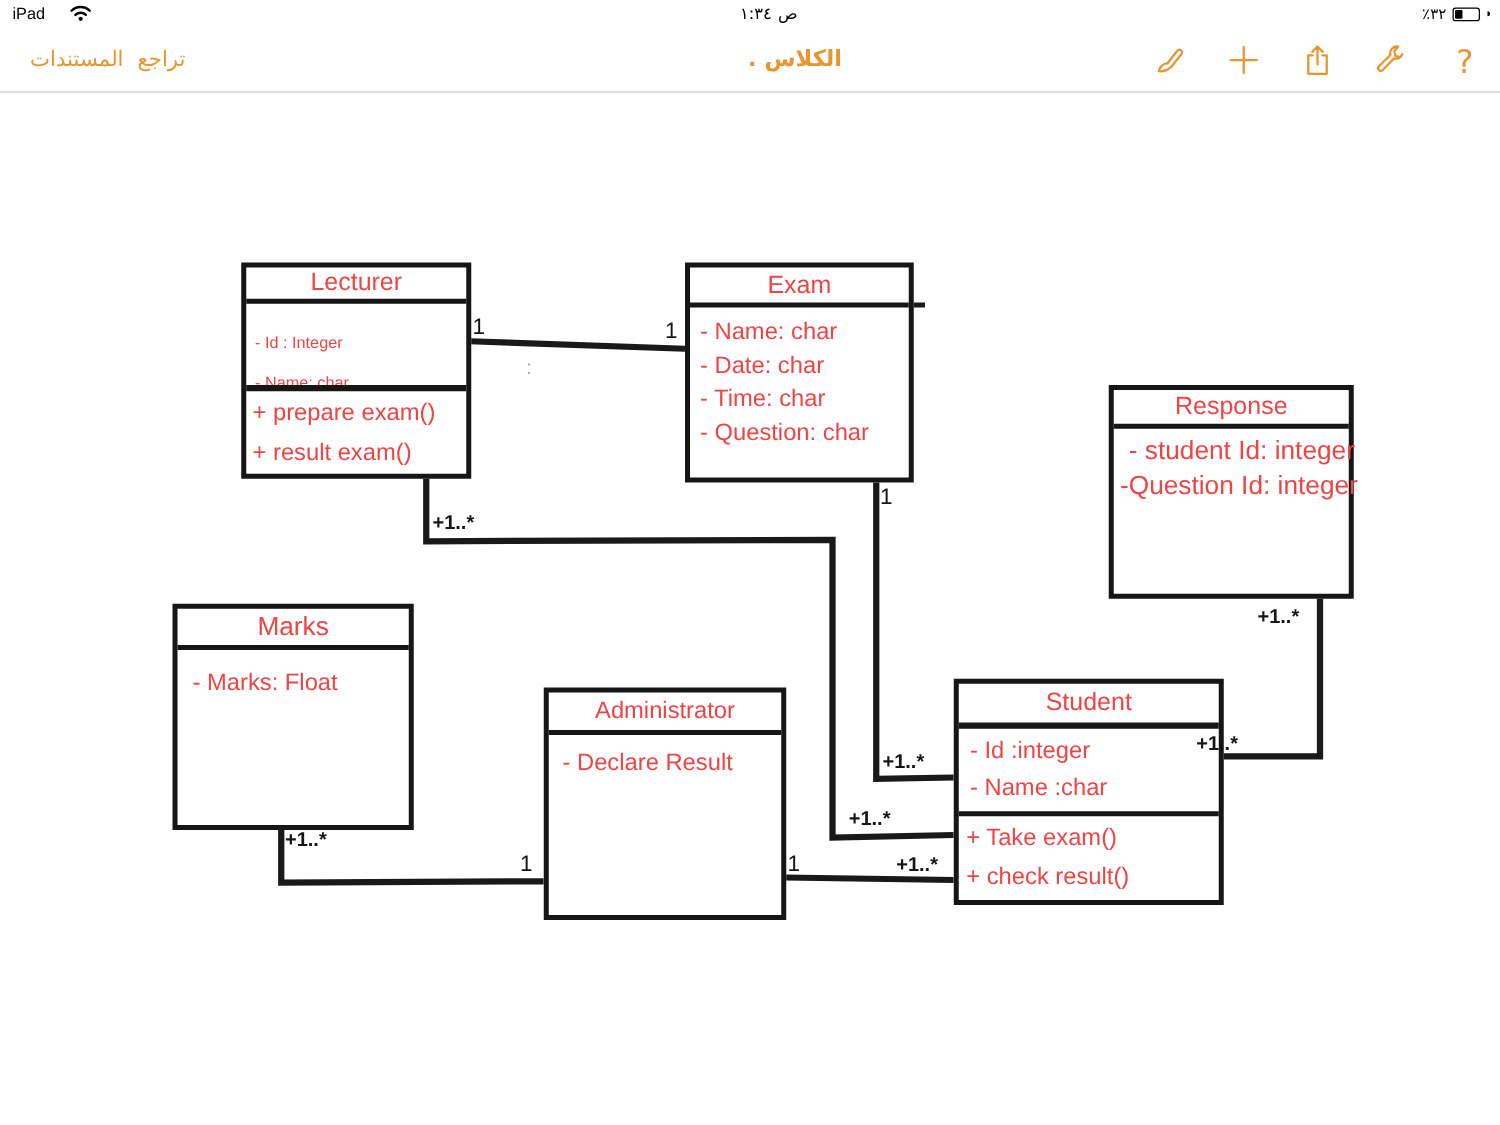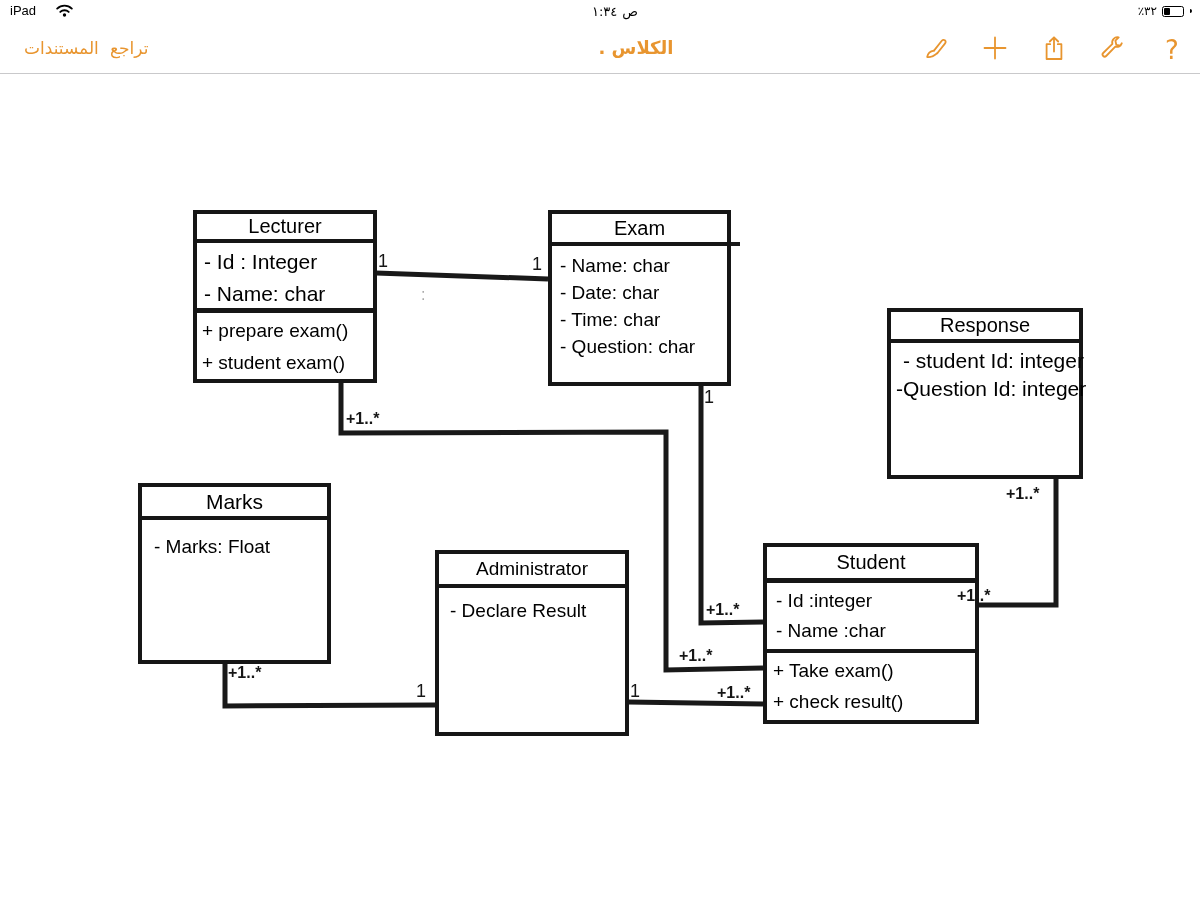--- a/index.html
+++ b/index.html
@@ -26,29 +26,29 @@
   .tb-right { position:absolute; right:14px; top:0; height:49px; display:flex; align-items:center; gap:31px; }
   .icon-btn { background:none; border:none; width:28px; height:30px; display:flex; align-items:center; justify-content:center; cursor:pointer; color:var(--accent); }
   .icon-btn svg { stroke:var(--accent); fill:none; stroke-width:1.8; stroke-linecap:round; stroke-linejoin:round; }
   .help-glyph { font-size:26px; font-family:"DejaVu Sans", sans-serif; color:var(--accent); font-weight:400; line-height:1; }
 
   
   .canvas { position:absolute; left:0; top:75px; width:1200px; height:825px; background:#fff; }
   .connectors { position:absolute; left:0; top:-75px; width:1200px; height:900px; }
   .connectors polyline, .connectors line { fill:none; stroke:#191919; stroke-width:5; stroke-linejoin:miter; }
 
-  .uml { position:absolute; background:#fff; border:4px solid #161616; display:flex; flex-direction:column; color:#000000; }
+  .uml { position:absolute; background:#fff; border:4px solid #161616; display:flex; flex-direction:column; color:#ef4444; }
   .uml-title { text-align:center; border-bottom:4px solid #161616; font-size:20px; }
   .uml-attrs div, .uml-methods div { white-space:nowrap; }
   .uml-methods { border-top:5px solid #161616; }
 
   
   #cls-lecturer { left:193px; top:135px; width:184px; height:173px; }
   #cls-lecturer .uml-title { line-height:25px; height:29px; }
-  #cls-lecturer .uml-attrs { padding:3px 0 0 7px; font-size:21px; line-height:32px; height:65px; }
+  #cls-lecturer .uml-attrs { padding:15px 0 0 7px; font-size:13px; line-height:32px; height:65px; }
   #cls-lecturer .uml-methods { flex:1; padding:2px 0 0 5px; font-size:19px; line-height:32px; }
 
   #cls-exam { left:548px; top:135px; width:183px; height:176px; }
   #cls-exam .uml-title { line-height:28px; height:32px; }
   #cls-exam .uml-attrs { padding:6px 0 0 8px; font-size:19px; line-height:27px; }
 
   #cls-response { left:887px; top:233px; width:196px; height:171px; }
   #cls-response .uml-title { line-height:27px; height:31px; }
   #cls-response .uml-attrs { padding:4px 0 0 5px; font-size:21px; line-height:28px; }
 
@@ -150,21 +150,21 @@
     </svg>
 
     <div class="uml" id="cls-lecturer">
       <div class="uml-title">Lecturer</div>
       <div class="uml-attrs">
         <div>- Id : Integer</div>
         <div>- Name: char</div>
       </div>
       <div class="uml-methods">
         <div>+ prepare exam()</div>
-        <div>+ student exam()</div>
+        <div>+ result exam()</div>
       </div>
     </div>
 
     <div class="uml" id="cls-exam">
       <div class="uml-title">Exam</div>
       <div class="uml-attrs">
         <div>- Name: char</div>
         <div>- Date: char</div>
         <div>- Time: char</div>
         <div>- Question: char</div>

